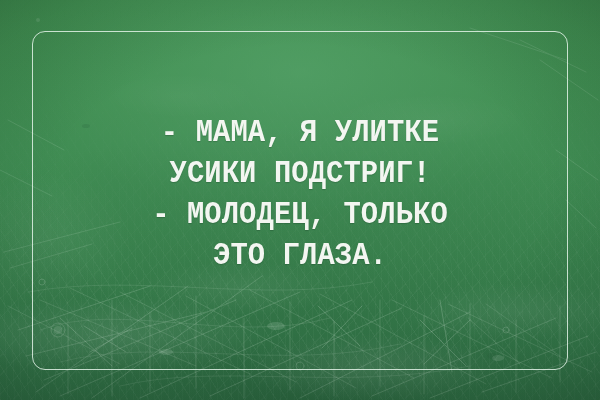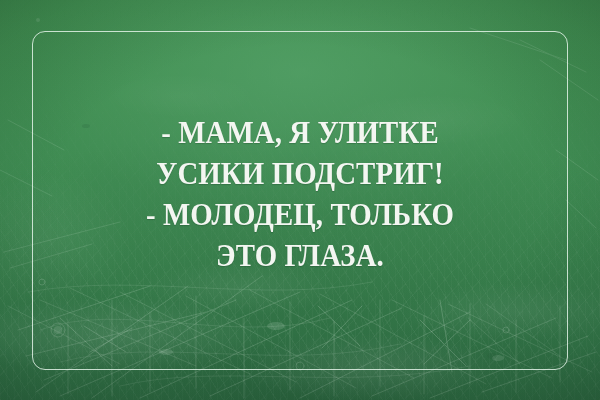--- a/index.html
+++ b/index.html
@@ -7,21 +7,21 @@
     margin: 0;
     padding: 0;
     background: #2f6b41;
   }
 
   .card {
     position: relative;
     width: 600px;
     height: 400px;
     overflow: hidden;
-    font-family: Liberation Serif, serif;
+    font-family: Liberation Mono, monospace;
     background-color: #3f8c51;
     user-select: none;
   }
 
   
   .board-base {
     position: absolute;
     inset: 0;
     background:
       radial-gradient(120% 95% at 50% 18%,

